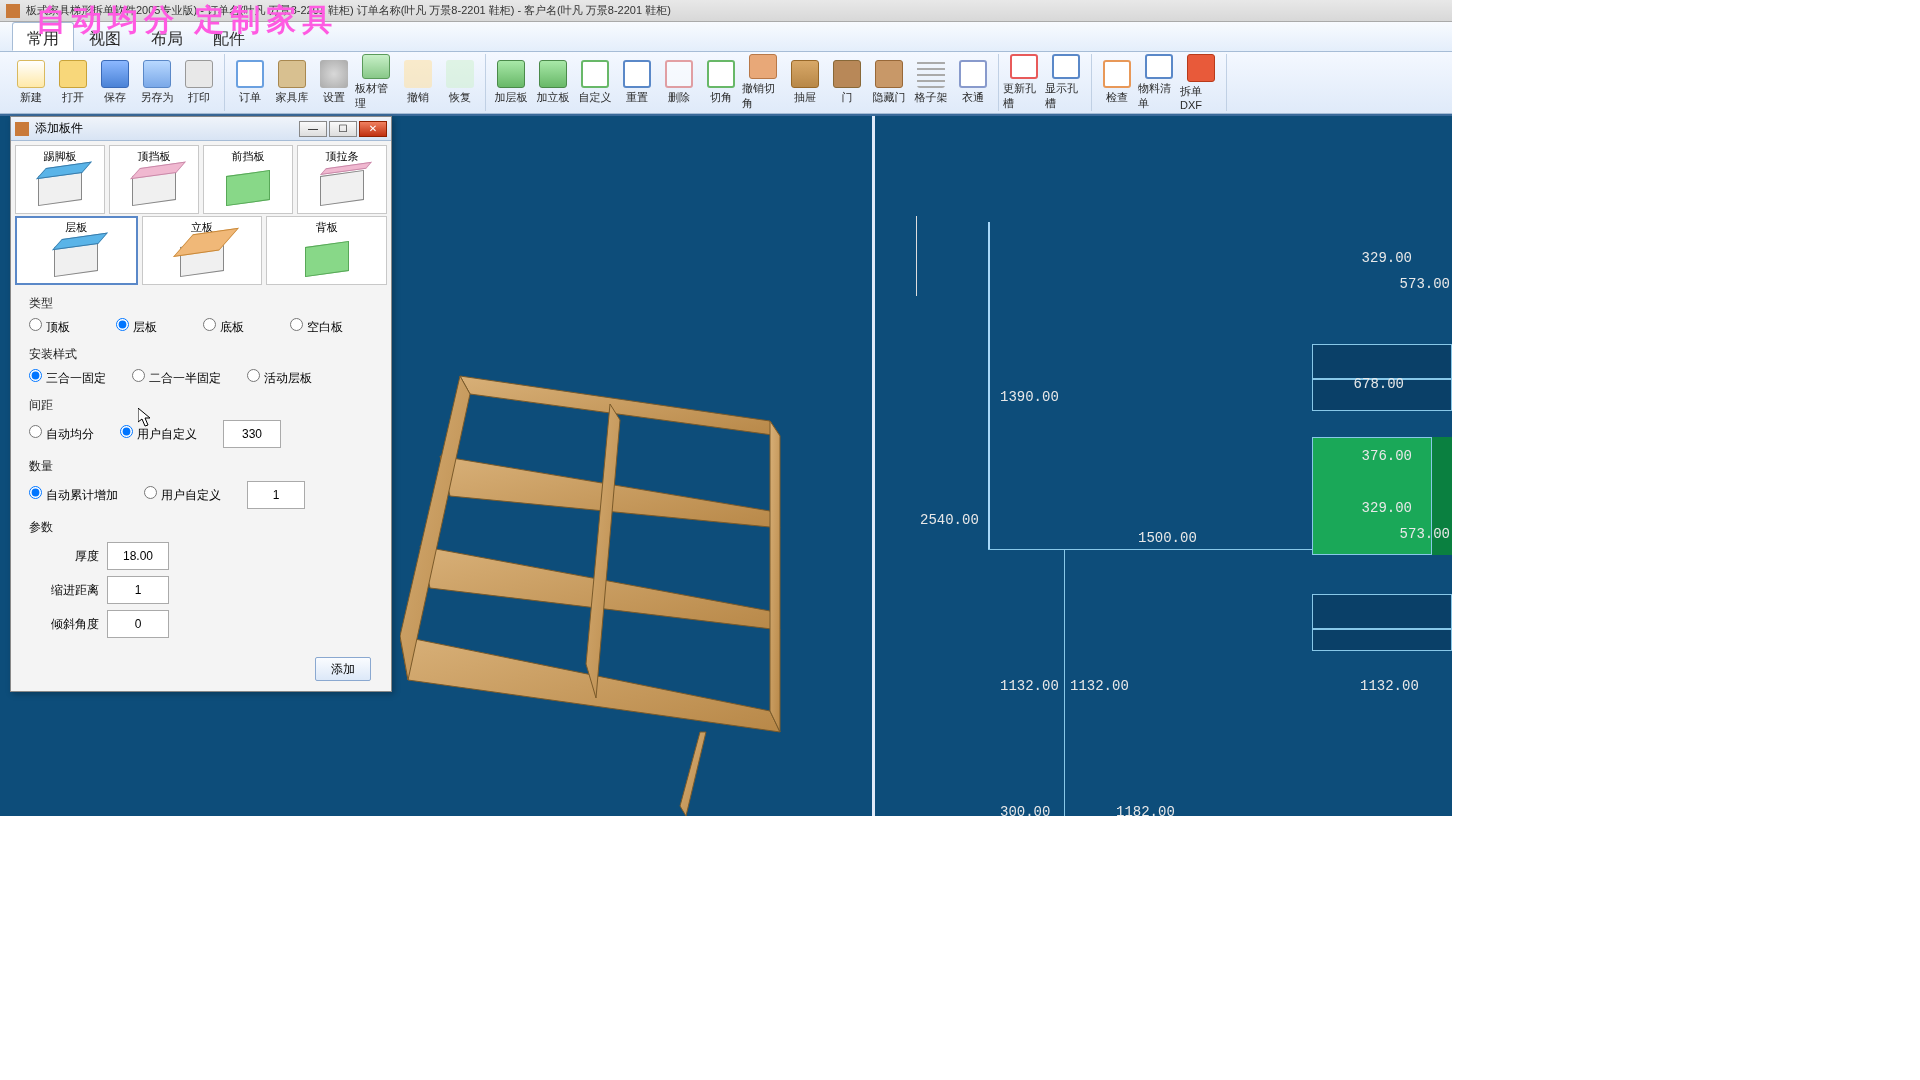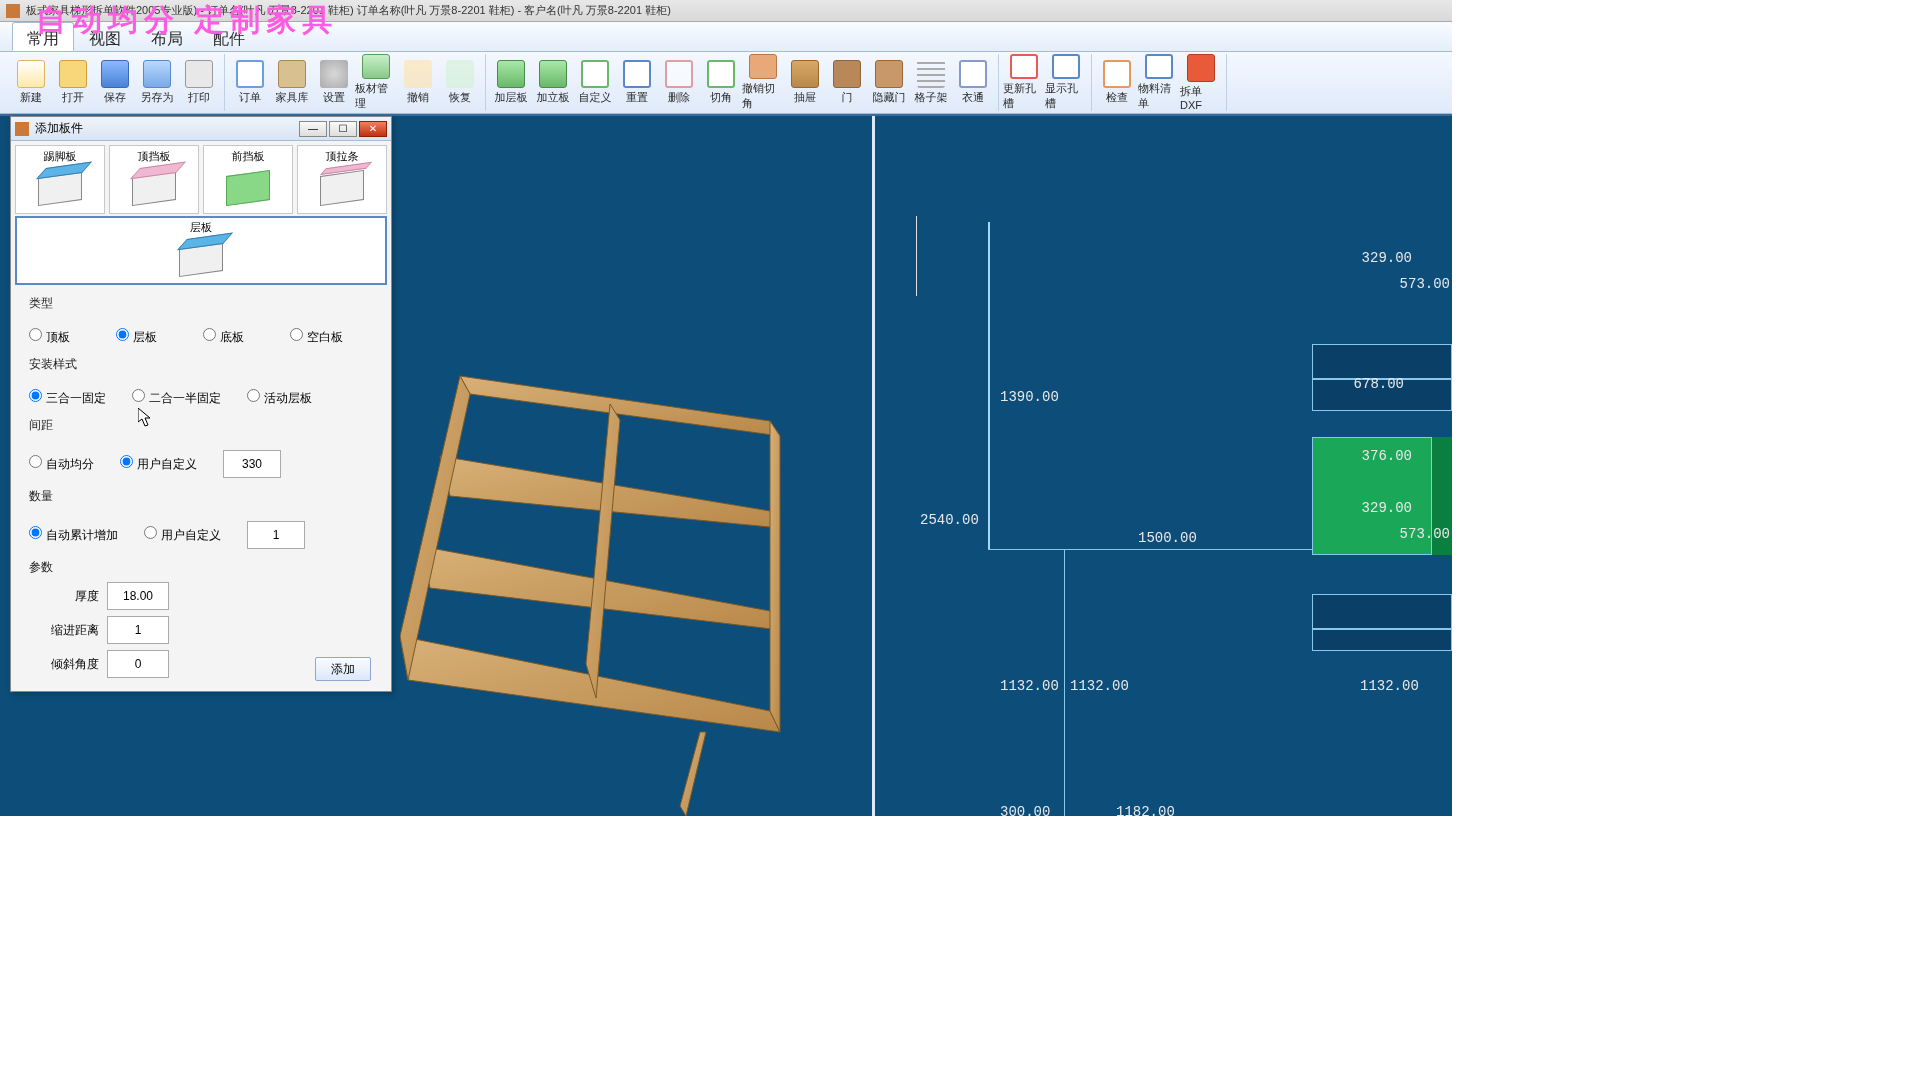--- a/index.html
+++ b/index.html
@@ -65,21 +65,21 @@
 .card .cl { font-size: 11px; margin-bottom: 3px; }
 .card .cimg { width: 60px; height: 42px; position: relative; }
 .cube { position: absolute; width: 44px; height: 30px; border: 1px solid #888; background: #f0f0f0; transform: skewY(-8deg); left: 8px; top: 6px; }
 .cube.top::before { content:''; position:absolute; top:-8px; left:2px; right:-6px; height:8px; background:#5ab4e8; border:1px solid #3a7aa8; transform:skewX(-45deg); }
 .cube.pink::before { background:#f0b8d0;border-color:#c888a8; }
 .cube.green { background:#88d888; border-color:#58a858; }
 .cube.orange::before { background:#f0b878;border-color:#c88838;height:18px;top:-12px; }
 .cube.thin::before { height:4px; }
 
 .section { margin: 10px 14px 4px; font-size: 12px; color: #222; }
-.radio-row { display: flex; gap: 26px; margin: 16px 14px 2px; font-size: 12px; align-items: center; }
+.radio-row { display: flex; gap: 26px; margin: 6px 14px 2px; font-size: 12px; align-items: center; }
 .radio-row.wide { gap: 46px; }
 .radio-row input[type=radio] { margin-right: 4px; }
 .inp { width: 58px; height: 28px; border: 1px solid #aaa; text-align: center; font-size: 12px; background: #fff; }
 .inp.w { width: 62px; }
 .param-row { display: flex; align-items: center; margin: 6px 34px; font-size: 12px; }
 .param-row .lbl { width: 58px; text-align: right; padding-right: 8px; }
 
 .add-btn { position: absolute; right: 20px; bottom: 10px; width: 56px; height: 24px; background: linear-gradient(#fafcff,#dce8f8); border: 1px solid #8aa8d0; font-size: 12px; cursor: pointer; border-radius:2px; }
 
 .cursor { position: absolute; left: 138px; top: 408px; z-index: 60; pointer-events:none; }
@@ -331,20 +331,32 @@
           </div>
         </div>
     </div>
     <div class="card-row">
       <div class="card sel">
           <div class="cl">层板</div>
           <div class="cimg">
             <div class="cube top"></div>
           </div>
         </div>
+      <div class="card">
+          <div class="cl">立板</div>
+          <div class="cimg">
+            <div class="cube orange top"></div>
+          </div>
+        </div>
+      <div class="card">
+          <div class="cl">背板</div>
+          <div class="cimg">
+            <div class="cube green"></div>
+          </div>
+        </div>
     </div>
 
     <div class="section">类型</div>
     <div class="radio-row wide">
       <label><input type="radio" name="t" style=""><span>顶板</span></label>
       <label><input type="radio" name="t" checked="" style=""><span>层板</span></label>
       <label><input type="radio" name="t" style=""><span>底板</span></label>
       <label><input type="radio" name="t" style=""><span>空白板</span></label>
     </div>
 

